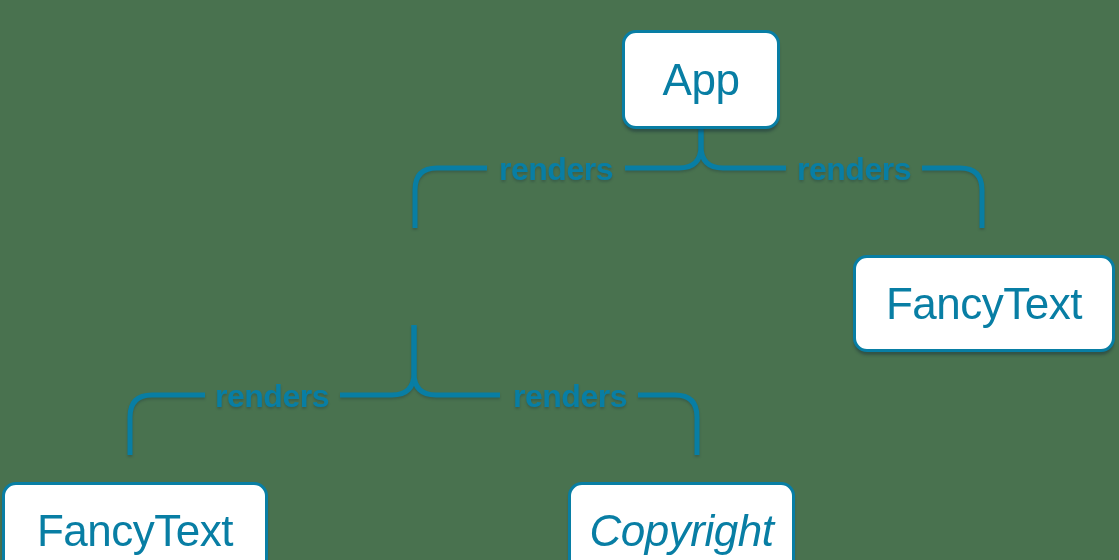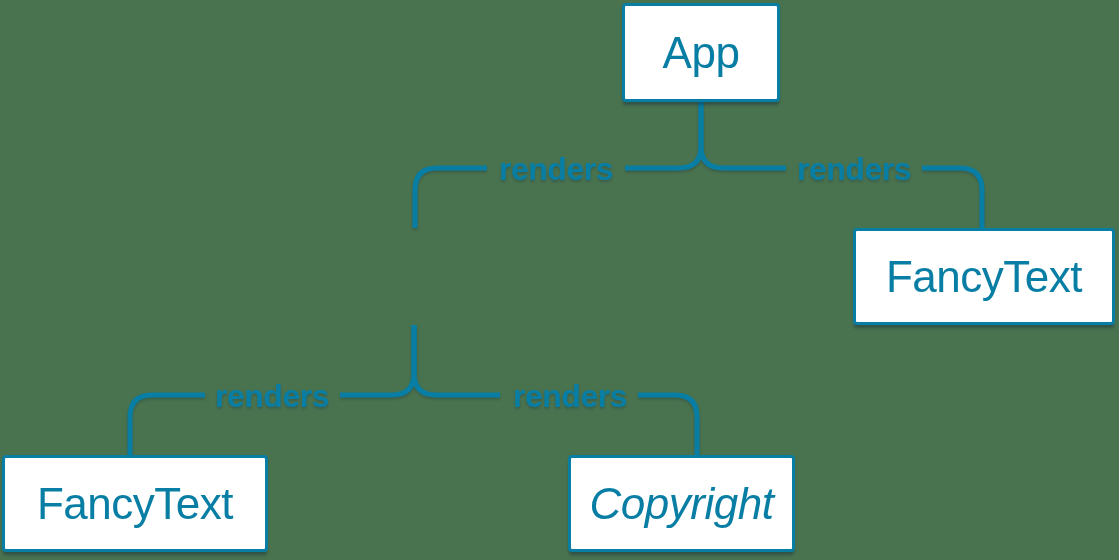--- a/index.html
+++ b/index.html
@@ -36,29 +36,30 @@
     font-family: "Liberation Sans", sans-serif;
     font-size: 32px;
     font-weight: 600;
     text-anchor: middle;
     letter-spacing: -0.5px;
   }
   .node {
     position: absolute;
     background: var(--node-fill);
     border: 3px solid var(--accent);
-    border-radius: 4px;
+    border-radius: 14px;
     display: flex;
     align-items: center;
     justify-content: center;
     color: var(--accent);
     font-size: 44px;
     font-weight: 500;
     letter-spacing: -0.5px;
     box-shadow: 0 4px 3px -1px rgba(22,44,58,0.45);
+    margin-top: 27px;
   }
   .node-app                  { left: 622px; top: 3px;   width: 158px; height: 99px; }
   .node-inspiration          { left: 195px; top: 228px; width: 470px; height: 97px; }
   .node-fancytext-right      { left: 853px; top: 228px; width: 262px; height: 97px; }
   .node-fancytext-left       { left: 2px;   top: 455px; width: 266px; height: 97px; }
   .node-copyright            { left: 568px; top: 455px; width: 227px; height: 97px; font-style: italic; }
 </style>
 </head>
 <body>
 

